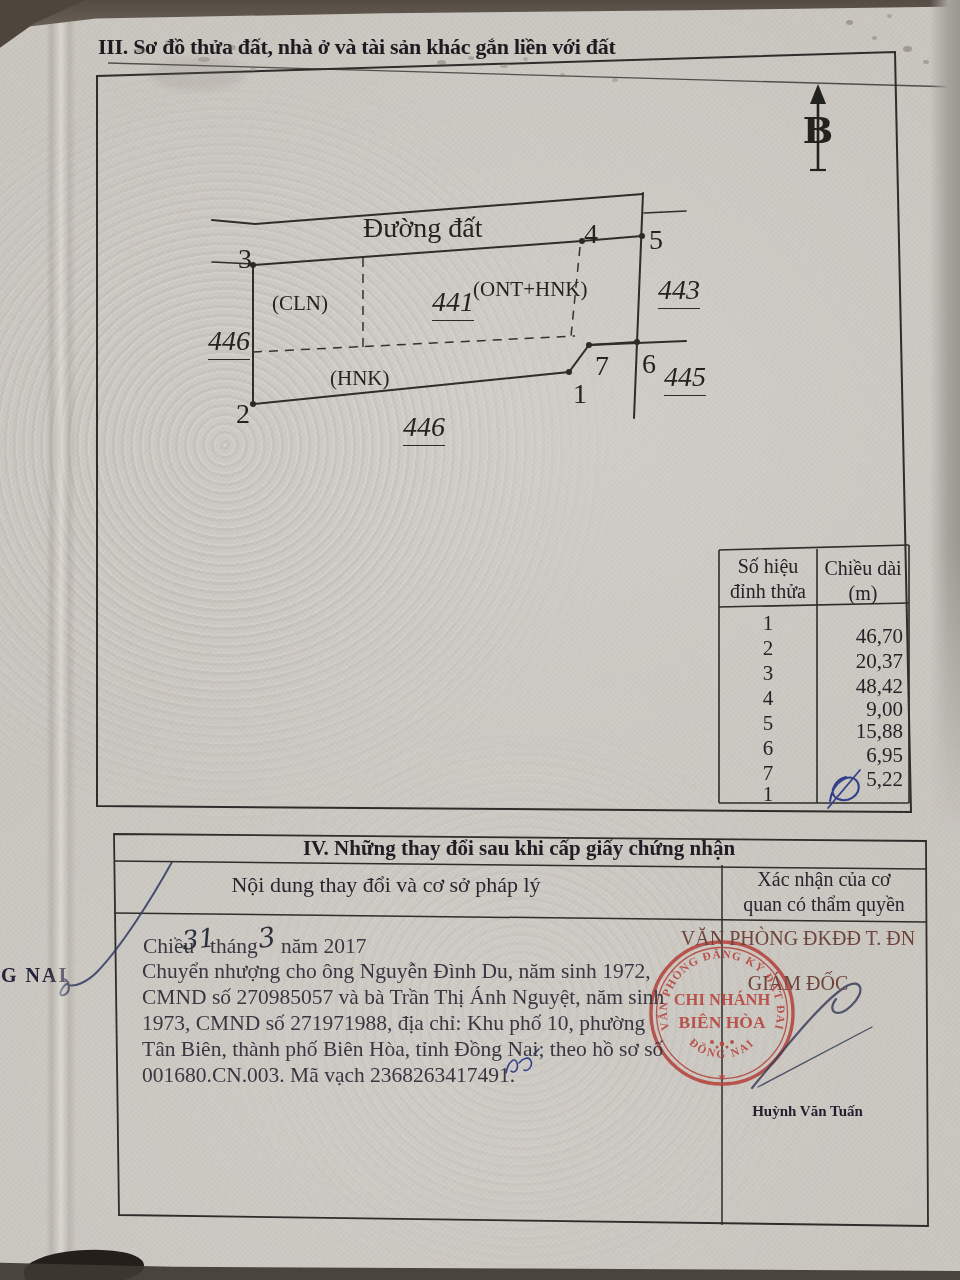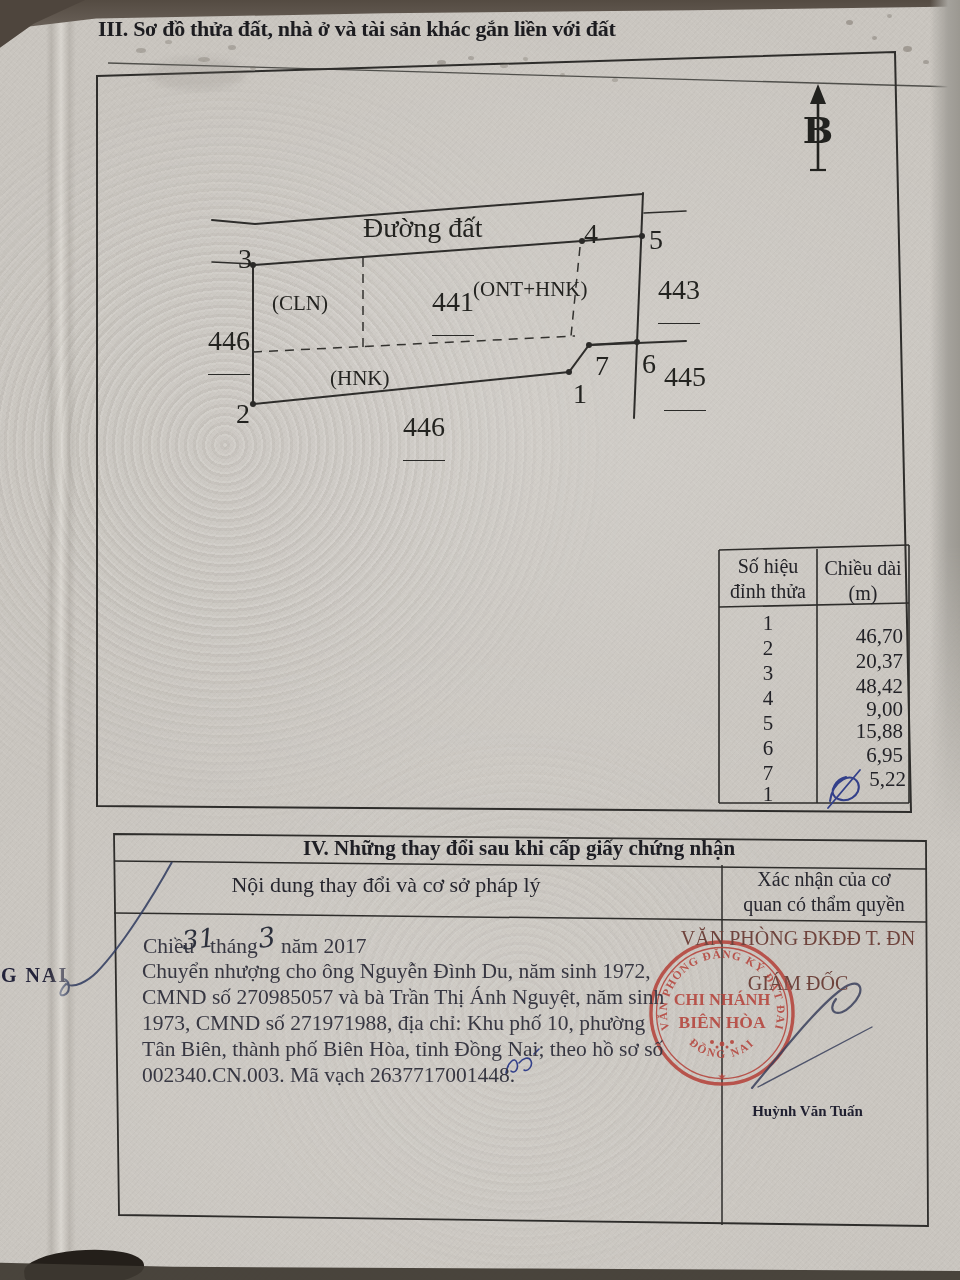--- a/index.html
+++ b/index.html
@@ -31,24 +31,24 @@
     mask-image:linear-gradient(180deg,#000 65%,transparent 100%);}
   .crease{position:absolute;left:46px;top:0;width:30px;height:1280px;
     background:linear-gradient(90deg,rgba(255,255,255,0),rgba(118,112,104,.20) 18%,rgba(242,239,233,.38) 50%,rgba(118,112,104,.18) 78%,transparent);}
   .smudge{position:absolute;left:150px;top:58px;width:95px;height:32px;background:rgba(138,132,123,.17);
     border-radius:50%;filter:blur(3px);}
   .sp{position:absolute;background:#6e675e;border-radius:50%;display:block;}
   svg.lines{position:absolute;left:0;top:0;}
   .t{position:absolute;color:#26262c;white-space:nowrap;line-height:1.15;}
   .b{font-weight:bold;}
   .c{text-align:center;}
-  .u{border-bottom:1.6px solid #2a2a28;padding-bottom:18px;}
+  .u{border-bottom:1.6px solid #2a2a28;padding-bottom:3px;font-style:italic;}
   .dg{font-size:28px;color:#232320;}
   .zl{font-size:21px;color:#232320;}
-  .title3{left:98px;top:16px;font-size:22px;letter-spacing:-.3px;color:#1c1c20;}
+  .title3{left:98px;top:34px;font-size:22px;letter-spacing:-.3px;color:#1c1c20;}
   .tbl{font-size:20px;color:#232328;}
   .cell{font-size:21px;color:#232328;}
   .s4t{left:116px;top:836px;width:806px;font-size:21px;color:#1e1e24;}
   .c1h{left:160px;top:872px;width:452px;font-size:22px;color:#26262e;}
   .c2h{left:726px;top:868px;width:196px;font-size:20px;color:#26262e;}
   .cline{font-size:21.5px;color:#373742;}
   .hand{font-family:"DejaVu Serif",serif;font-style:italic;color:#2c303c;}
   .red{color:#6e433c;font-size:20px;width:300px;left:648px;}
   .signer{left:700px;top:1103px;width:215px;font-size:15px;color:#1f1f30;}
   .gnai{left:1px;top:964px;font-size:20px;color:#23233a;letter-spacing:2px;}
@@ -185,38 +185,38 @@
   <div class="t cell c" style="left:720px;top:736px;width:96px;">6</div>
   <div class="t cell c" style="left:720px;top:761px;width:96px;">7</div>
   <div class="t cell c" style="left:720px;top:782px;width:96px;">1</div>
 
   <div class="t cell" style="left:816px;top:624px;width:87px;text-align:right;">46,70</div>
   <div class="t cell" style="left:816px;top:649px;width:87px;text-align:right;">20,37</div>
   <div class="t cell" style="left:816px;top:674px;width:87px;text-align:right;">48,42</div>
   <div class="t cell" style="left:816px;top:697px;width:87px;text-align:right;">9,00</div>
   <div class="t cell" style="left:816px;top:719px;width:87px;text-align:right;">15,88</div>
   <div class="t cell" style="left:816px;top:743px;width:87px;text-align:right;">6,95</div>
-  <div class="t cell" style="left:816px;top:767px;width:87px;text-align:center;margin-left:28px;">5,22</div>
+  <div class="t cell" style="left:816px;top:767px;width:87px;text-align:right;">5,22</div>
 
   <div class="t b c s4t">IV. Những thay đổi sau khi cấp giấy chứng nhận</div>
   <div class="t c c1h">Nội dung thay đổi và cơ sở pháp lý</div>
   <div class="t c c2h" style="top:868px;">Xác nhận của cơ</div>
   <div class="t c c2h" style="top:893px;">quan có thẩm quyền</div>
 
   <span class="t cline" style="left:143px;top:934px;">Chiều</span>
   <span class="t hand" style="left:182px;top:925px;font-size:26px;transform:rotate(-6deg);">31</span>
   <span class="t cline" style="left:210px;top:934px;">tháng</span>
   <span class="t hand" style="left:258px;top:922px;font-size:27px;transform:rotate(-8deg);">3</span>
   <span class="t cline" style="left:281px;top:934px;">năm 2017</span>
 
   <div class="t cline" style="left:142px;top:959px;">Chuyển nhượng cho ông Nguyễn Đình Du, năm sinh 1972,</div>
   <div class="t cline" style="left:142px;top:985px;">CMND số 270985057 và bà Trần Thị Ánh Nguyệt, năm sinh</div>
   <div class="t cline" style="left:142px;top:1011px;">1973, CMND số 271971988, địa chỉ: Khu phố 10, phường</div>
   <div class="t cline" style="left:142px;top:1037px;">Tân Biên, thành phố Biên Hòa, tỉnh Đồng Nai; theo hồ sơ số</div>
-  <div class="t cline" style="left:142px;top:1063px;">002340.CN.003. Mã vạch 2637717001448.</div>
+  <div class="t cline" style="left:142px;top:1063px;">001680.CN.003. Mã vạch 2368263417491.</div>
 
   <div class="t c red" style="top:927px;">VĂN PHÒNG ĐKĐĐ T. ĐN</div>
   <div class="t c red" style="top:972px;">GIÁM ĐỐC</div>
   <div class="t b c signer">Huỳnh Văn Tuấn</div>
 
   <div class="t b gnai">G NAI</div>
 
   <div class="smudge"></div>
   <i class="sp" style="left:136px;top:48px;width:10px;height:5px;opacity:.35;"></i>
   <i class="sp" style="left:165px;top:40px;width:7px;height:4px;opacity:.3;"></i>

